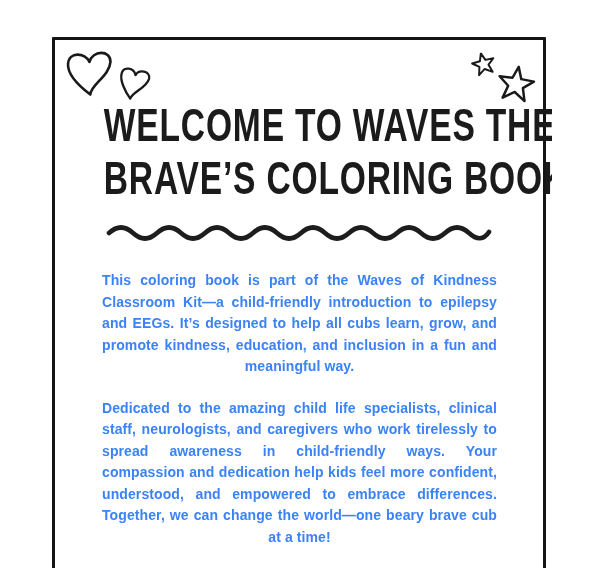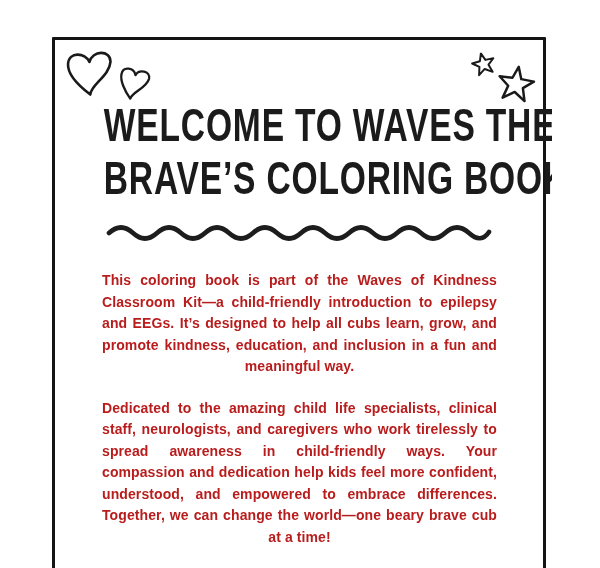--- a/index.html
+++ b/index.html
@@ -55,21 +55,21 @@
 
   .content {
     margin: 27px 46px 0 47px;
   }
   .content p {
     font-family: "Liberation Sans", sans-serif;
     font-weight: 700;
     font-size: 14px;
     line-height: 21.5px;
     letter-spacing: 0.1px;
-    color: #b91c1c;
+    color: #3b82f6;
     text-align: justify;
     text-align-last: center;
     margin-bottom: 20px;
   }
 </style>
 </head>
 <body>
 
 <div class="canvas">
   <div class="frame">

